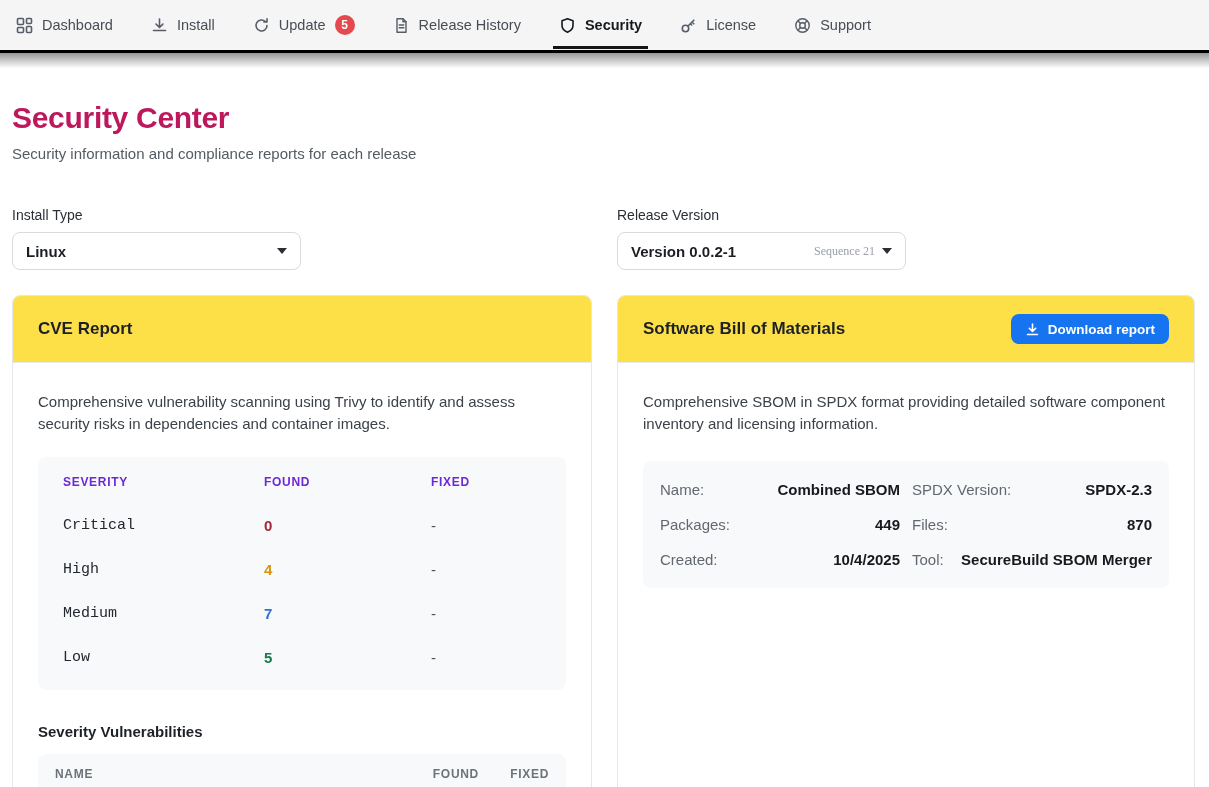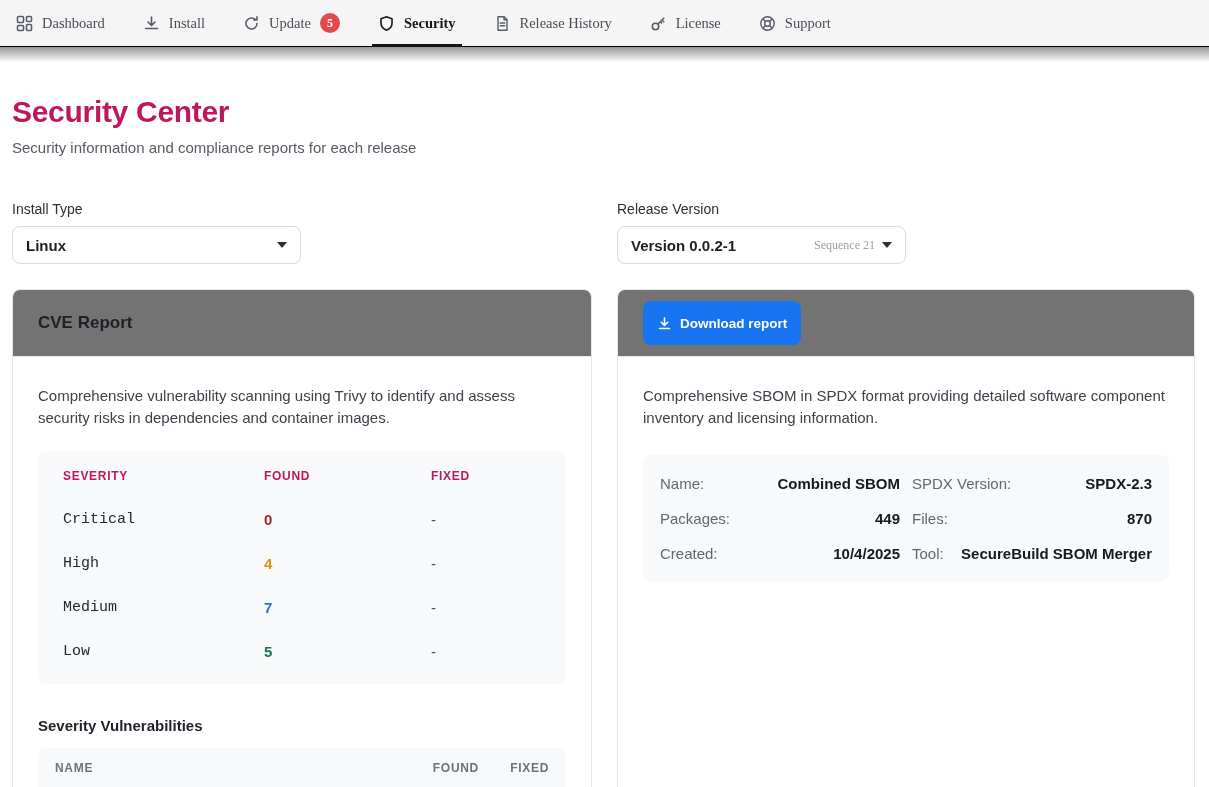--- a/index.html
+++ b/index.html
@@ -1,21 +1,21 @@
 <!DOCTYPE html>
 <html><head>
 <meta charset="utf-8">
 <style>
   * { margin: 0; padding: 0; box-sizing: border-box; }
   html, body { width: 1209px; height: 787px; overflow: hidden; background: #ffffff;
     font-family: "Liberation Sans", sans-serif; color: #1f2329; }
 
   
-  .topnav { height: 47px; background: #f5f5f6; display: flex; align-items: center;
-    padding-left: 16px; gap: 38px; border-bottom: 1px solid #000000; font-family: Liberation Serif, serif; }
+  .topnav { height: 53px; background: #f5f5f6; display: flex; align-items: center;
+    padding-left: 16px; gap: 38px; border-bottom: 3px solid #000000; }
   .nav-item { position: relative; height: 47px; display: flex; align-items: center;
     gap: 9px; cursor: pointer; color: #474d55; font-size: 14.5px; font-weight: 500; }
   .nav-item .nicon { display: flex; align-items: center; }
   .nav-item svg { stroke: #565d66; }
   .nav-item.active { color: #15181c; font-weight: 600; }
   .nav-item.active svg { stroke: #15181c; }
   .nav-item.active::after { content: ""; position: absolute; left: -6px; right: -6px;
     bottom: 0; height: 3px; background: #121417; }
   .badge { min-width: 20px; height: 20px; border-radius: 10px; background: #e5484d;
     color: #fff; font-size: 12px; font-weight: 700; display: flex; align-items: center;
@@ -38,49 +38,49 @@
   .seq { font-size: 12px; color: #9aa0a8; margin-right: 7px; font-family: Liberation Serif, serif; }
   .caret { width: 0; height: 0; border-left: 5px solid transparent;
     border-right: 5px solid transparent; border-top: 6px solid #2b2f35; }
 
   
   .cards { display: flex; gap: 25px; margin-top: 25px; align-items: stretch; }
   .card { border: 1px solid #e4e6ea; border-radius: 8px; background: #fff;
     min-height: 560px; overflow: hidden; }
   .card.left { width: 580px; }
   .card.right { width: 578px; }
-  .card-header { background: #737373; border-bottom: 1px solid #e7e9ec;
+  .card-header { background: #fde047; border-bottom: 1px solid #e7e9ec;
     padding: 0 25px; height: 67px; display: flex; align-items: center;
     justify-content: space-between; }
   .card-title { font-size: 17px; font-weight: 600; color: #1d2127; }
   .card-body { padding: 28px 25px 25px 25px; }
   .card-desc { font-size: 15px; color: #3c424a; line-height: 1.45; }
 
   
   .sev-table { margin-top: 22px; background: #f8f9fb; border-radius: 8px;
     padding: 3px 0 10px 0; }
   .sev-row { display: grid; grid-template-columns: 201px 167px 1fr; align-items: center;
     height: 44px; padding-left: 25px; }
-  .sev-row.head { color: #be185d; font-size: 12px; font-weight: 600;
+  .sev-row.head { color: #6d28d9; font-size: 12px; font-weight: 600;
     letter-spacing: 0.7px; text-transform: uppercase; }
   .sev-name { font-size: 15px; color: #23272e; font-family: Liberation Mono, monospace; }
   .found { font-size: 15px; font-weight: 700; }
   .dash { font-size: 15px; color: #4b5157; }
 
   
   .cv-title { margin-top: 33px; font-size: 15px; font-weight: 600; color: #1d2127; }
   .cv-head { margin-top: 14px; background: #f8f9fb; border-radius: 8px 8px 0 0;
     height: 40px; display: grid; grid-template-columns: 1fr 90px 70px;
     align-items: center; padding: 0 17px; color: #6c737b; font-size: 12px;
     font-weight: 600; letter-spacing: 0.7px; text-transform: uppercase; }
   .cv-head .num { text-align: right; }
 
   
   .dl-btn { background: #1774f0; color: #fff; border: none; border-radius: 8px;
-    height: 44px; padding: 0 14px; font-size: 13.5px; font-weight: 600;
+    height: 30px; padding: 0 14px; font-size: 13.5px; font-weight: 600;
     font-family: "Liberation Sans", sans-serif; display: flex; align-items: center;
     gap: 8px; cursor: pointer; text-align: right; }
   .sbom-grid { margin-top: 26px; background: #f8f9fb; border-radius: 8px;
     padding: 11px 17px; }
   .sbom-row { display: grid; grid-template-columns: 1fr 1fr; column-gap: 12px; }
   .sbom-cell { display: flex; justify-content: space-between; align-items: center;
     padding: 9px 0; }
   .sbom-label { font-size: 15px; color: #62686f; }
   .sbom-value { font-size: 15px; font-weight: 700; color: #16191d; text-align: left; }
 </style>
@@ -109,36 +109,36 @@
   </div>
   <div class="nav-item">
     <span class="nicon">
       <svg width="17" height="17" viewBox="0 0 17 17" fill="none" stroke-width="1.6" stroke-linecap="round" stroke-linejoin="round">
         <path d="M14 8.5a5.5 5.5 0 1 1-1.6-3.9M14 1.8v3.1h-3.1"></path>
       </svg>
     </span>
     <span>Update</span>
     <span class="badge">5</span>
   </div>
-  <div class="nav-item active">
-    <span class="nicon">
-      <svg width="17" height="17" viewBox="0 0 17 17" fill="none" stroke-width="1.6" stroke-linejoin="round">
-        <path d="M8.5 1.8 14 3.8v4.4c0 3.4-2.3 5.7-5.5 7-3.2-1.3-5.5-3.6-5.5-7V3.8z"></path>
-      </svg>
-    </span>
-    <span>Security</span>
-  </div>
   <div class="nav-item">
     <span class="nicon">
       <svg width="17" height="17" viewBox="0 0 17 17" fill="none" stroke-width="1.4" stroke-linecap="round" stroke-linejoin="round">
         <path d="M4 1.8h6l3 3v10.4H4z"></path>
         <path d="M10 1.8v3h3M6.2 8h4.6M6.2 10.7h4.6"></path>
       </svg>
     </span>
     <span>Release History</span>
+  </div>
+  <div class="nav-item active">
+    <span class="nicon">
+      <svg width="17" height="17" viewBox="0 0 17 17" fill="none" stroke-width="1.6" stroke-linejoin="round">
+        <path d="M8.5 1.8 14 3.8v4.4c0 3.4-2.3 5.7-5.5 7-3.2-1.3-5.5-3.6-5.5-7V3.8z"></path>
+      </svg>
+    </span>
+    <span>Security</span>
   </div>
   <div class="nav-item">
     <span class="nicon">
       <svg width="17" height="17" viewBox="0 0 17 17" fill="none" stroke-width="1.6" stroke-linecap="round" stroke-linejoin="round">
         <circle cx="5.5" cy="11.5" r="3.2"></circle>
         <path d="M8 9 13.8 3.2M12 5l1.8 1.8M10.3 6.7l1.3 1.3"></path>
       </svg>
     </span>
     <span>License</span>
   </div>
@@ -221,20 +221,21 @@
         <div class="cv-head">
           <span>Name</span>
           <span class="num">Found</span>
           <span class="num">Fixed</span>
         </div>
       </div>
     </section>
 
     <section class="card right">
       <div class="card-header">
+        <h2 class="card-title">Software Bill of Materials</h2>
         <button class="dl-btn">
           <span style="display:flex;">
             <svg width="15" height="15" viewBox="0 0 15 15" fill="none" stroke="#fff" stroke-width="1.6" stroke-linecap="round" stroke-linejoin="round">
               <path d="M7.5 2v7M4.3 6.3l3.2 3.2 3.2-3.2M2.5 12.5h10"></path>
             </svg>
           </span>
           <span>Download report</span>
         </button>
       </div>
       <div class="card-body">

